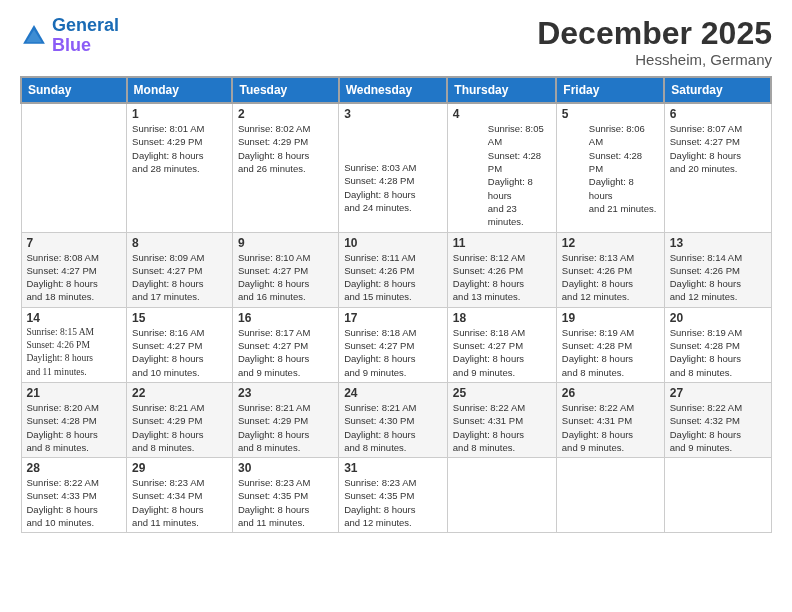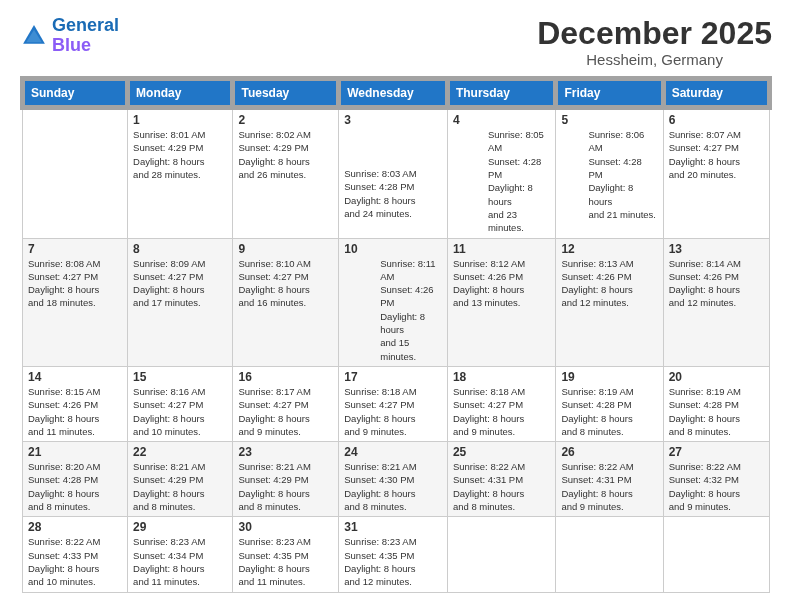--- a/index.html
+++ b/index.html
@@ -34,21 +34,21 @@
       line-height: 1.1;
     }
     .logo-text span {
       color: #1a6bb5;
     }
     .logo-icon {
       width: 28px;
       height: 28px;
     }
     .title-block {
-      text-align: center;
+      text-align: right;
     }
     .title-block h1 {
       font-size: 32px;
       font-weight: bold;
       color: #333;
       line-height: 1.1;
     }
     .title-block h2 {
       font-size: 15px;
       font-weight: normal;
@@ -59,21 +59,21 @@
       border-collapse: collapse;
       border: 1px solid #ccc;
     }
     .calendar th {
       background: #2176c7;
       color: #fff;
       font-size: 12px;
       font-weight: bold;
       padding: 5px 6px;
       text-align: left;
-      border: 5px solid #a3a3a3;
+      border: 2px solid #a3a3a3;
     }
     .calendar td {
       border: 1px solid #ccc;
       vertical-align: top;
       padding: 3px 5px;
       width: 113px;
       min-height: 70px;
       background: #fff;
     }
     .calendar tr:nth-child(even) td {
@@ -191,21 +191,21 @@
           </td>
           <td>
             <span class="day-num">9</span>
             <div class="day-info" style="white-space: pre-line;">Sunrise: 8:10 AM
 Sunset: 4:27 PM
 Daylight: 8 hours
 and 16 minutes.</div>
           </td>
           <td>
             <span class="day-num">10</span>
-            <div class="day-info" style="white-space: pre-line; margin-left: 36px;">Sunrise: 8:11 AM
+            <div class="day-info" style="white-space: pre-line;">Sunrise: 8:11 AM
 Sunset: 4:26 PM
 Daylight: 8 hours
 and 15 minutes.</div>
           </td>
           <td>
             <span class="day-num">11</span>
             <div class="day-info" style="white-space: pre-line;">Sunrise: 8:12 AM
 Sunset: 4:26 PM
 Daylight: 8 hours
 and 13 minutes.</div>
@@ -221,21 +221,21 @@
             <span class="day-num">13</span>
             <div class="day-info" style="white-space: pre-line;">Sunrise: 8:14 AM
 Sunset: 4:26 PM
 Daylight: 8 hours
 and 12 minutes.</div>
           </td>
         </tr>
         <tr>
           <td>
             <span class="day-num">14</span>
-            <div class="day-info" style="white-space: pre-line;">Sunrise: 8:15 AM
+            <div class="day-info" style="white-space: pre-line; font-family: Liberation Serif, serif;">Sunrise: 8:15 AM
 Sunset: 4:26 PM
 Daylight: 8 hours
 and 11 minutes.</div>
           </td>
           <td>
             <span class="day-num">15</span>
             <div class="day-info" style="white-space: pre-line;">Sunrise: 8:16 AM
 Sunset: 4:27 PM
 Daylight: 8 hours
 and 10 minutes.</div>

